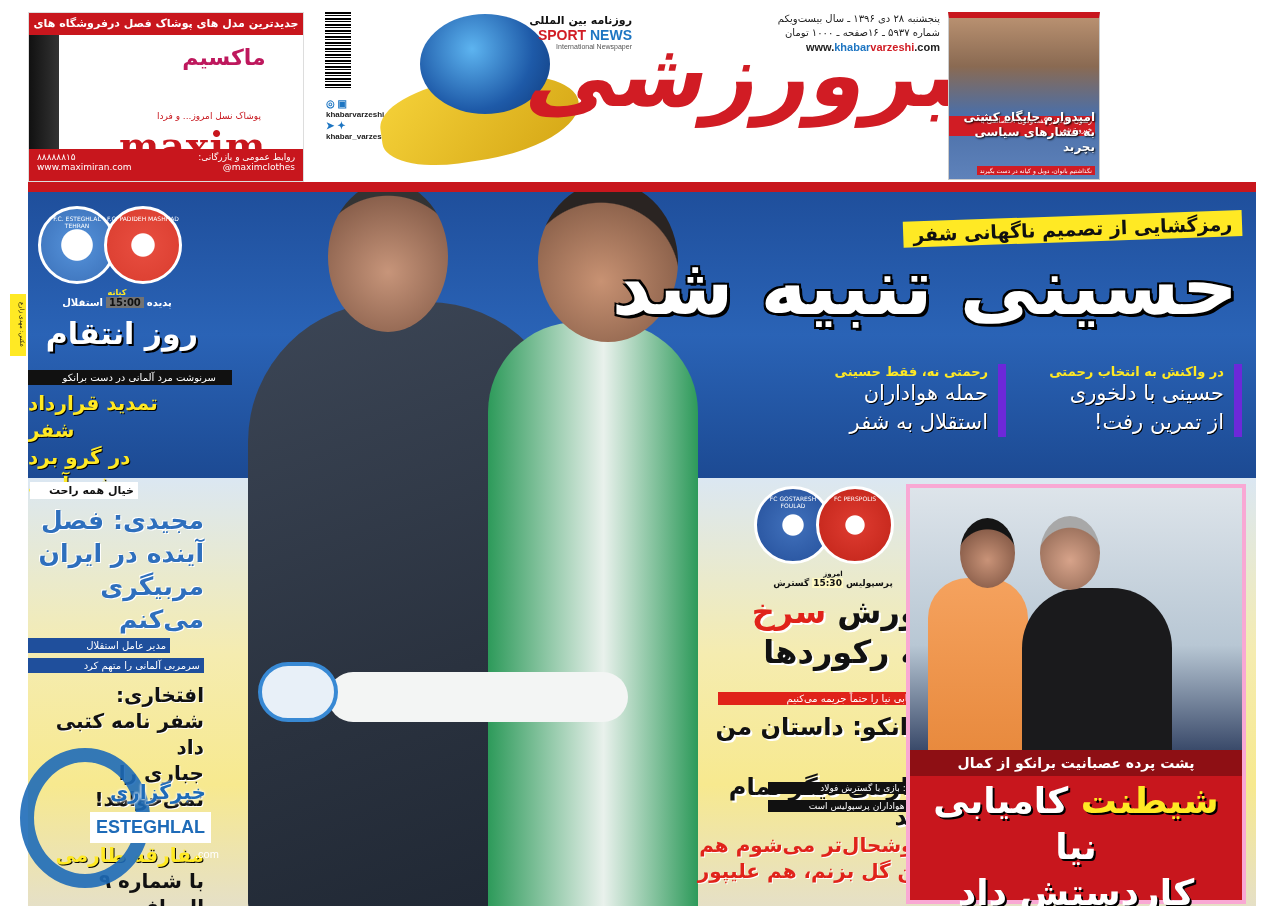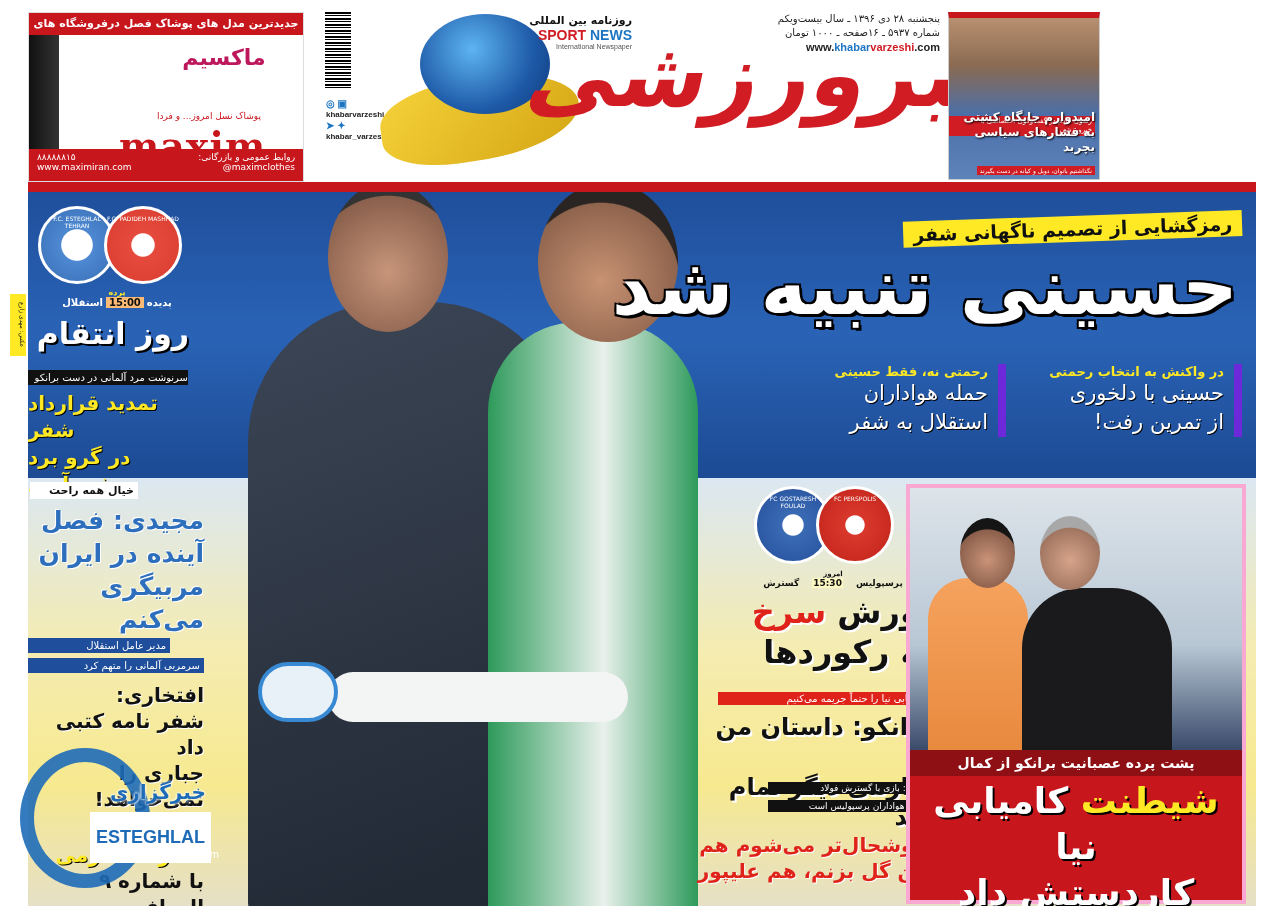--- a/index.html
+++ b/index.html
@@ -56,58 +56,58 @@
 .sub-col .k{color:#ffe924;font-size:13px;font-weight:bold}
 .sub-col .h{color:#fff;font-size:21px;font-weight:normal;line-height:29px;text-shadow:1px 1px 0 #000}
 .sub1{right:14px}.sub2{right:250px}
 
 .logos{position:absolute;left:10px;top:14px;width:170px;height:80px}
 .logo-circle{position:absolute;top:0;width:78px;height:78px;border-radius:50%;border:3px solid #fff}
 .esteghlal{left:0;background:radial-gradient(circle,#fff 30%,#4d88d0 32%,#3a6fb7)}
 .padideh{left:66px;background:radial-gradient(circle,#fff 22%,#e54a3c 24%,#d93c2e)}
 .logo-txt{position:absolute;color:#fff;font-size:6px;width:100%;text-align:center;top:6px}
 .match{position:absolute;left:14px;top:96px;width:150px;text-align:center;color:#fff;font-size:10px;font-weight:bold}
-.match .t{background:#fdba74;color:#111;padding:0 3px;margin:0 3px}
+.match .t{background:#737373;color:#111;padding:0 3px;margin:0 3px}
 .match .d{display:block;color:#ffe924;font-size:8px}
-.left-h1{position:absolute;right:1058px;top:124px;width:170px;text-align:center;color:#fff;font-size:30px;font-weight:bold;text-shadow:2px 2px 0 #000}
-.left-k1{position:absolute;left:0;top:178px;width:160px;background:#111;color:#fff;font-size:10px;padding:2px 0;text-align:right}
+.left-h1{position:absolute;right:1058px;top:124px;width:170px;text-align:right;color:#fff;font-size:30px;font-weight:bold;text-shadow:2px 2px 0 #000}
+.left-k1{position:absolute;left:0;top:178px;width:204px;background:#111;color:#fff;font-size:10px;padding:2px 16px;text-align:right}
 .left-h2{position:absolute;left:0;top:198px;width:176px;text-align:left;color:#ffe924;font-size:20px;font-weight:bold;line-height:27px;text-shadow:1px 1px 0 #000}
 .left-k2{position:absolute;left:2px;top:290px;width:108px;background:#fff;color:#111;font-size:11px;font-weight:bold;padding:2px 4px;text-align:right}
 .left-h3{position:absolute;left:0;top:312px;width:176px;text-align:right;color:#2e6fbd;font-size:25px;font-weight:bold;line-height:33px;text-shadow:1px 1px 0 #fff,-1px -1px 0 #fff}
 .left-k3{position:absolute;left:0;width:142px;background:#1f4f9c;color:#fff;font-size:10px;padding:2px 4px;text-align:right}
 .left-h4{position:absolute;left:0;top:490px;width:176px;text-align:right;color:#111;font-size:20px;font-weight:bold;line-height:26px;text-shadow:1px 1px 0 #fff}
 .left-h5{position:absolute;left:0;top:650px;width:176px;text-align:right;color:#111;font-size:20px;font-weight:bold;line-height:26px}
 .left-h5 .hl{color:#ffe924;text-shadow:1px 1px 0 #000}
 .side-credit{position:absolute;left:10px;top:294px;width:16px;height:62px;background:#ffe924;font-size:6px;writing-mode:vertical-rl;color:#111;text-align:center}
 
 .logos2{position:absolute;left:726px;top:294px;width:170px;height:80px}
 .gostaresh{left:0;background:radial-gradient(circle,#fff 20%,#3b6ab5 22%,#244f9a)}
 .perspolis{left:62px;background:radial-gradient(circle,#fff 18%,#d9372c 20%,#c02318)}
 .match2{position:absolute;left:730px;top:378px;width:150px;text-align:center;color:#111;font-size:9px;font-weight:bold}
-.match2 .t{background:#fef9c3;padding:0 1px;margin:0 13px}
+.match2 .t{background:#fef9c3;padding:0 1px;margin:0 3px}
 .match2 .d{display:block;font-size:7px}
 .yoresh{position:absolute;left:674px;top:400px;width:230px;text-align:right;color:#111;font-size:32px;font-weight:bold;line-height:40px;text-shadow:2px 2px 0 #fff}
 .yoresh .red{color:#e0231a}
 .k-red{position:absolute;left:690px;top:500px;width:210px;background:#e0231a;color:#fff;font-size:10px;padding:1px 4px;text-align:right}
 .branko-h{position:absolute;left:674px;top:520px;width:230px;text-align:right;color:#111;font-size:24px;font-weight:bold;line-height:30px;text-shadow:2px 2px 0 #fff}
 .k-black{position:absolute;left:740px;width:160px;background:#111;color:#fff;font-size:9px;padding:1px 4px;text-align:right}
 .red-h{position:absolute;left:620px;top:640px;width:280px;text-align:right;color:#e0231a;font-size:20px;font-weight:bold;line-height:26px;text-shadow:1px 1px 0 #fff}
 .feature{position:absolute;left:878px;top:292px;width:340px;height:420px;border:4px solid #f9a8d4;background:#c8161d}
 .feature-photo{position:absolute;left:0;top:0;width:100%;height:262px;background:linear-gradient(180deg,#dde4ea,#b8c7d4 60%,#3a4a6a)}
 .fp-player{position:absolute;left:18px;top:90px;width:100px;height:172px;border-radius:40px 40px 0 0;background:linear-gradient(180deg,#f5a25e,#e88a3e)}
 .fp-coach{position:absolute;left:112px;top:100px;width:150px;height:162px;border-radius:60px 60px 0 0;background:#1a1a1c}
 .fp-head1{position:absolute;left:50px;top:30px;width:55px;height:70px;border-radius:50%;background:radial-gradient(circle at 50% 60%,#c99378,#8b5f4b 60%,#151515 62%)}
 .fp-head2{position:absolute;left:130px;top:28px;width:60px;height:74px;border-radius:50%;background:radial-gradient(circle at 50% 60%,#d7a38a,#a07560 60%,#a8a8a8 62%)}
 .feat-kick{position:absolute;left:0;top:262px;width:100%;height:26px;background:#8e0f14;color:#fff;font-size:14px;font-weight:bold;text-align:center;line-height:26px}
 .feat-h{position:absolute;left:0;top:290px;width:100%;text-align:center;color:#fff;font-size:36px;font-weight:bold;line-height:46px;text-shadow:2px 2px 0 #000}
 .feat-h .y{color:#ffe924}
 .watermark{position:absolute;left:10px;top:740px;width:230px;height:160px}
 .wm-circle{position:absolute;left:10px;top:8px;width:130px;height:140px;border-radius:50%;border:14px solid #1e6bb8;opacity:.9}
 .wm-text{position:absolute;left:100px;top:40px;color:#1e6bb8;font-size:20px;font-weight:bold;text-shadow:0 0 3px #fff,0 0 3px #fff}
-.wm-bar{position:absolute;left:80px;top:72px;background:#fff;color:#1e6bb8;font-family:"Liberation Sans",sans-serif;font-weight:bold;font-size:18px;padding:15px 6px}
+.wm-bar{position:absolute;left:80px;top:72px;background:#fff;color:#1e6bb8;font-family:"Liberation Sans",sans-serif;font-weight:bold;font-size:18px;padding:5px 6px}
 .wm-com{position:absolute;left:185px;top:108px;color:#fff;font-family:"Liberation Sans",sans-serif;font-size:11px}
 </style>
 </head>
 <body>
 
 <div class="page">
 
   <div class="ad">
     <div class="ad-top rtl">جدیدترین مدل های پوشاک فصل درفروشگاه های زنجیره ای</div>
     <div class="ad-suit"></div>
@@ -183,21 +183,21 @@
 
     <div class="logos">
       <div class="logo-circle esteghlal">
           <div class="logo-txt">F.C. ESTEGHLAL TEHRAN</div>
         </div>
       <div class="logo-circle padideh">
           <div class="logo-txt">F.C. PADIDEH MASHHAD</div>
         </div>
     </div>
     <div class="match rtl">
-      <span class="d">پرده</span>
+      <span class="d">کیانه</span>
       <span>پدیده</span><span class="t">15:00</span><span>استقلال</span>
     </div>
     <div class="left-h1 rtl" style="left:0;right:auto">روز انتقام</div>
     <div class="left-k1 rtl">سرنوشت مرد آلمانی در دست برانکو</div>
     <div class="left-h2 rtl">
       <div>تمدید قرارداد شفر</div>
         <div>در گرو برد شهرآورد</div>
     </div>
     <div class="left-k2 rtl">خیال همه راحت</div>
     <div class="left-h3 rtl">

